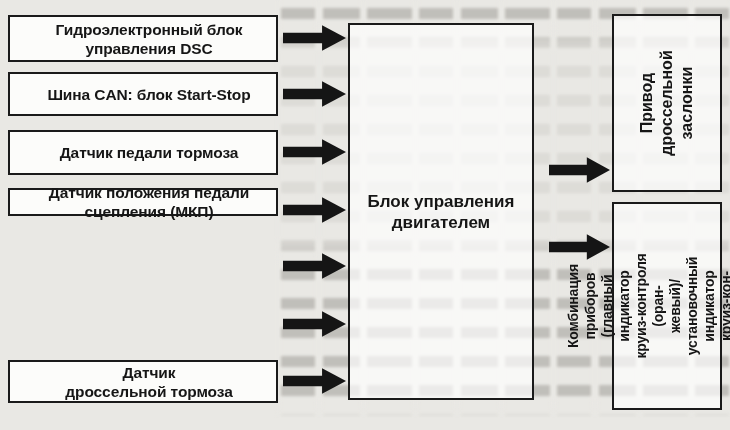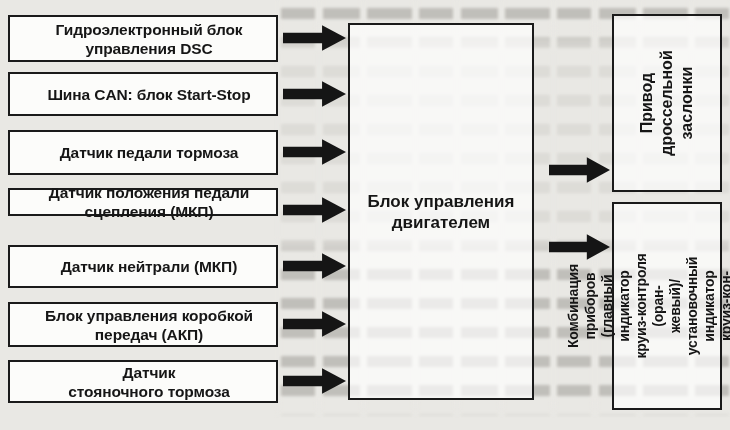--- a/index.html
+++ b/index.html
@@ -58,30 +58,23 @@
   <div class="box lbox" style="top:130px;height:45px">
     <span>Датчик педали тормоза</span>
   </div>
   <div class="box lbox" style="top:72px;height:44px">
     <span>Шина CAN: блок Start-Stop</span>
   </div>
   <div class="box lbox" style="top:188px;height:28px">
     <span>Датчик положения педали
 сцепления (МКП)</span>
   </div>
-  <div class="box lbox" style="top:245px;height:43px">
-    <span>Датчик нейтрали (МКП)</span>
-  </div>
-  <div class="box lbox" style="top:302px;height:45px">
-    <span>Блок управления коробкой
-передач (АКП)</span>
-  </div>
   <div class="box lbox" style="top:360px;height:43px">
     <span>Датчик
-стояночного тормоза</span>
+дроссельной тормоза</span>
   </div>
 
   <div class="arrow a-in" style="top:25px"></div>
   <div class="arrow a-in" style="top:81px"></div>
   <div class="arrow a-in" style="top:139px"></div>
   <div class="arrow a-in" style="top:197px"></div>
   <div class="arrow a-in" style="top:253px"></div>
   <div class="arrow a-in" style="top:311px"></div>
   <div class="arrow a-in" style="top:368px"></div>
 

